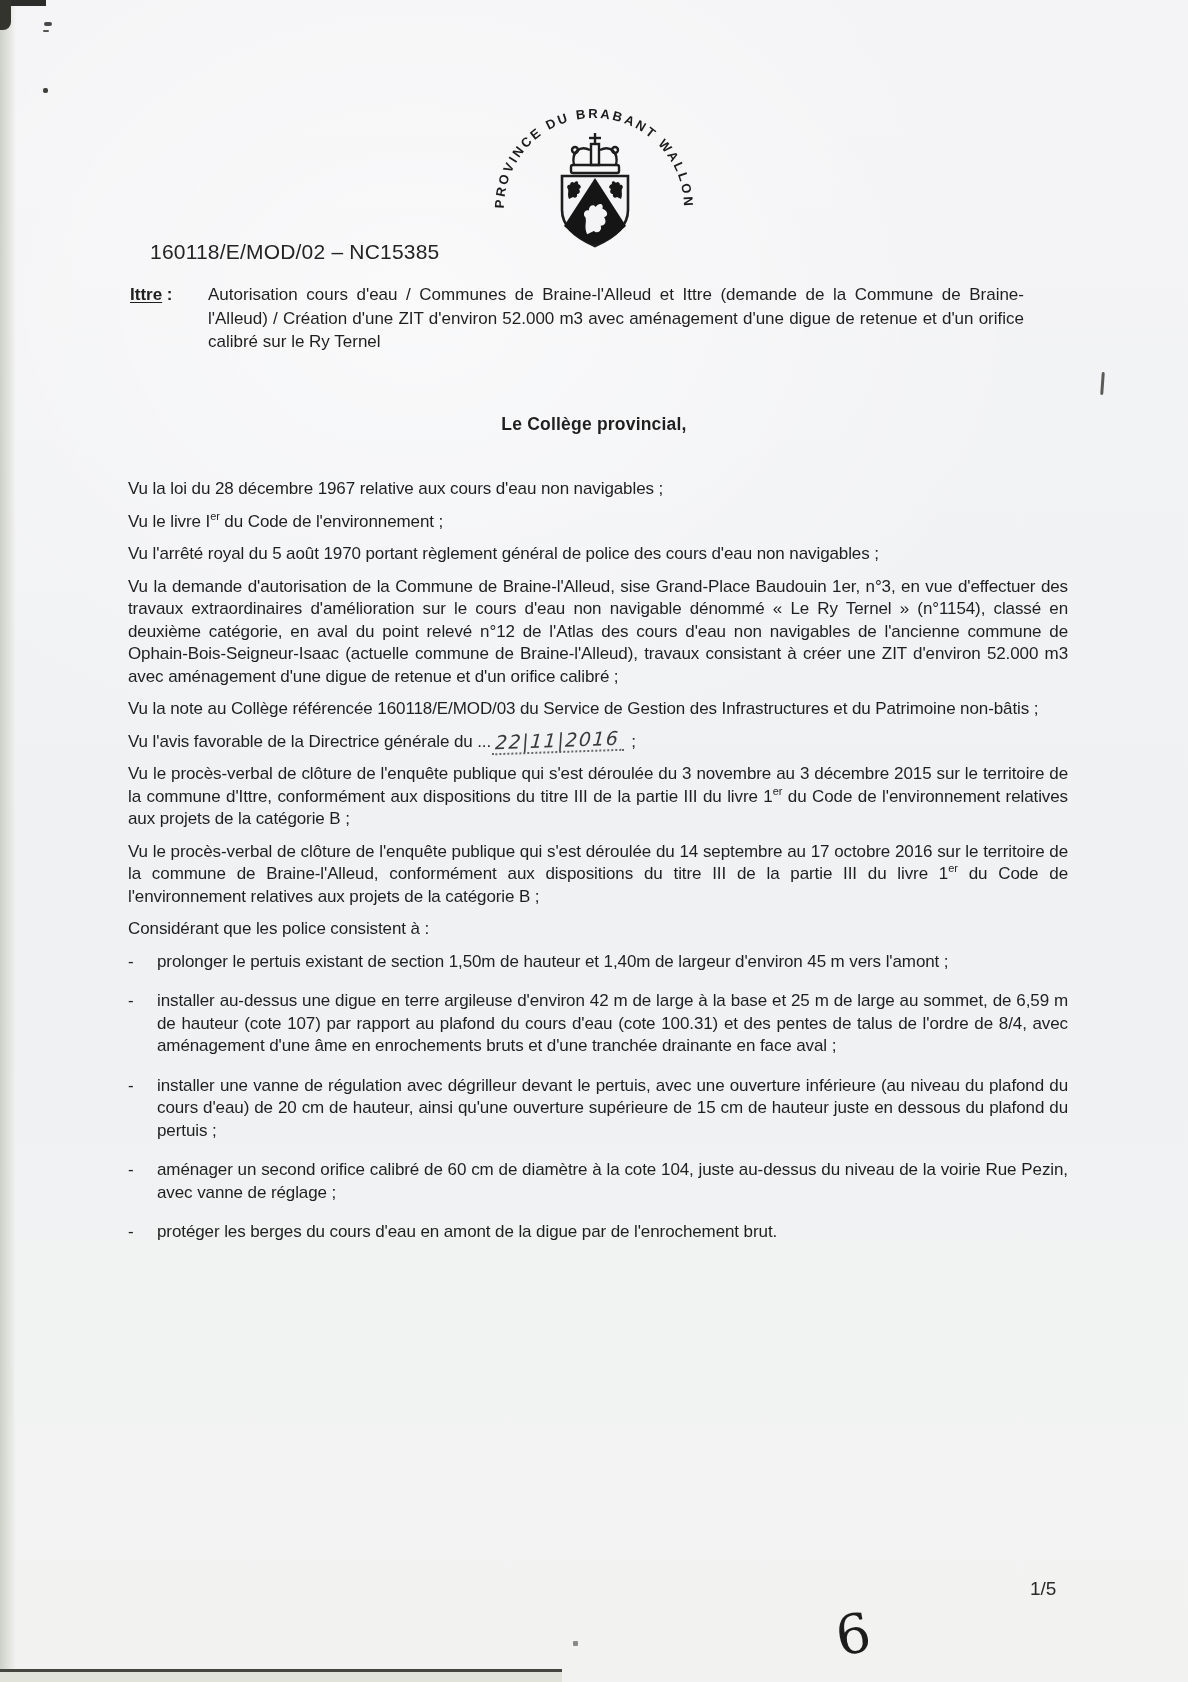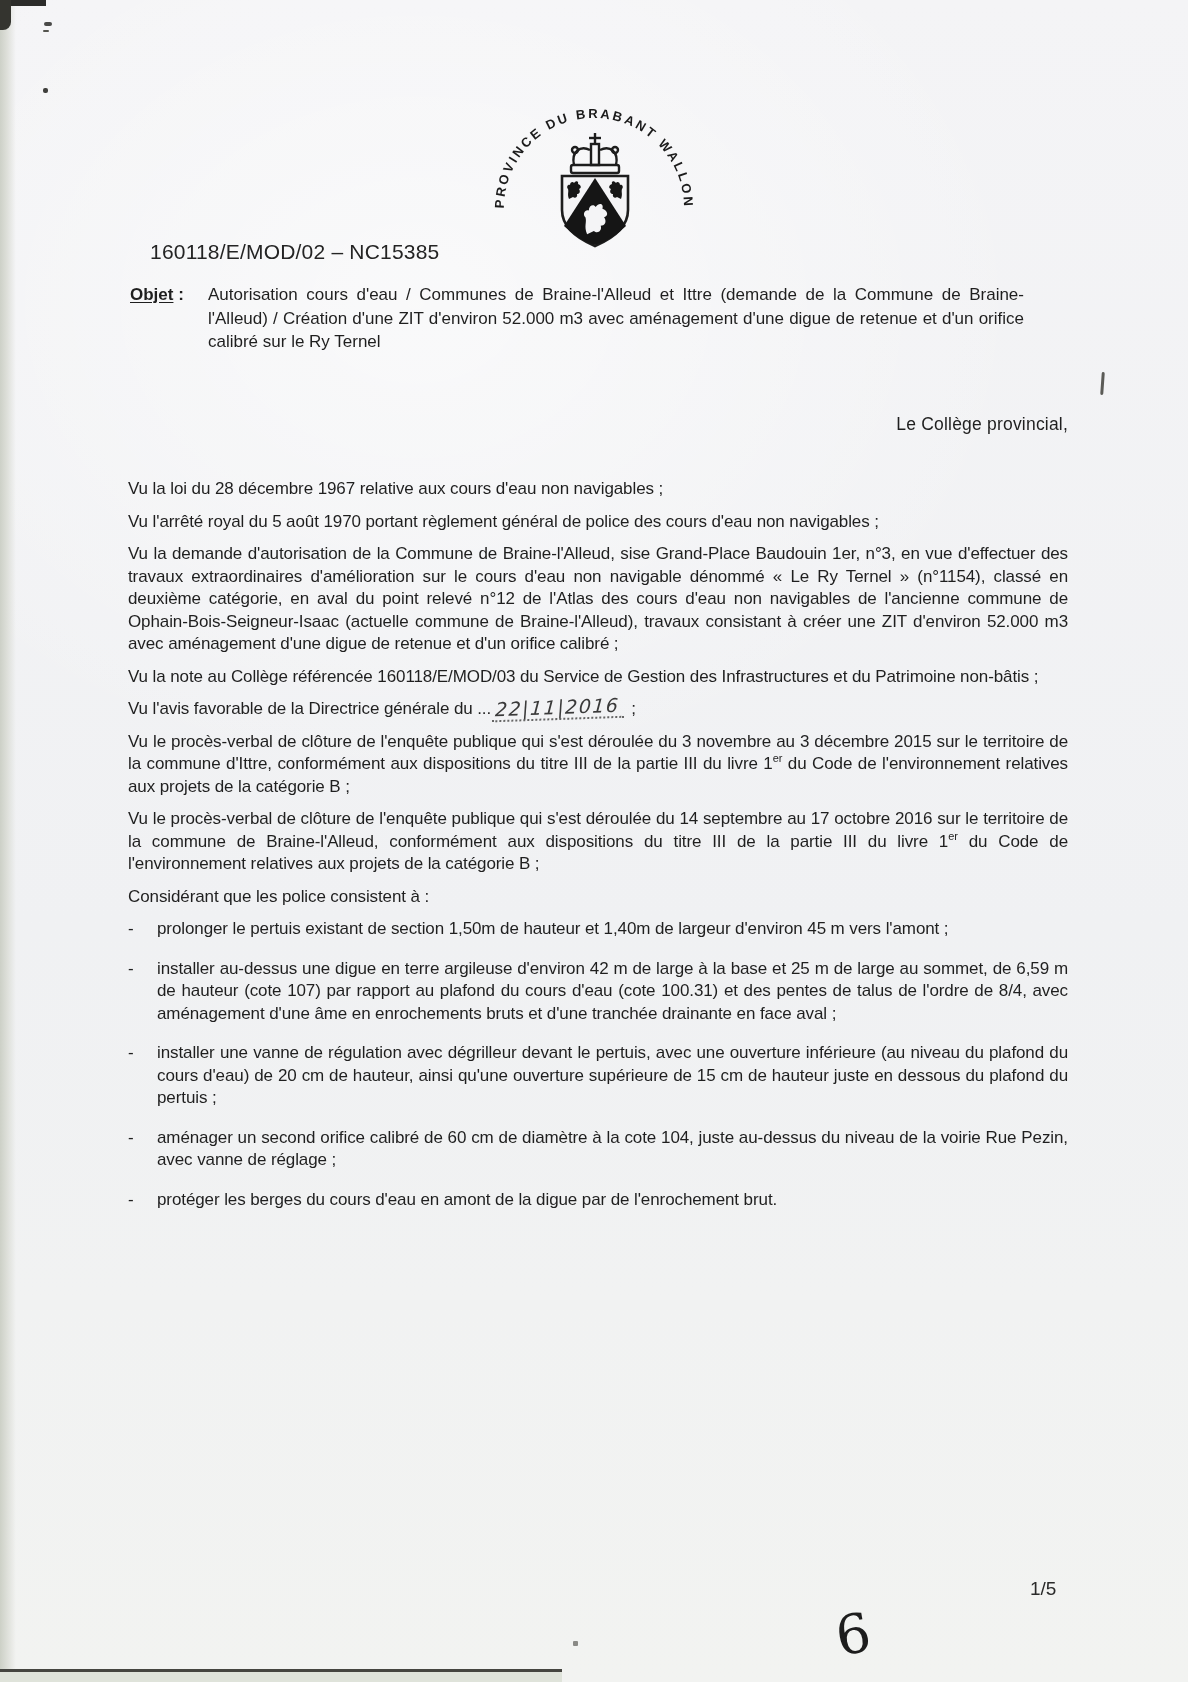--- a/index.html
+++ b/index.html
@@ -30,22 +30,22 @@
   .logo{position:absolute;left:444px;top:90px;width:300px;height:170px;}
   .logo svg{width:100%;height:100%;}
 
   .reference{position:absolute;left:106px;top:240px;font-size:21px;letter-spacing:.2px;color:#242424;margin-left:44px;}
 
   .objet{position:absolute;left:130px;top:283px;width:894px;display:flex;font-size:17px;line-height:23.5px;}
   .objet-label{flex:0 0 78px;font-weight:700;}
   .objet-label .u{text-decoration:underline;text-underline-offset:2px;}
   .objet-text{flex:1;text-align:justify;}
 
-  .title{position:absolute;left:120px;top:414px;width:948px;margin:0;text-align:right;
-    font-size:17.5px;font-weight:400;letter-spacing:.2px;}
+  .title{position:absolute;left:120px;top:414px;width:948px;margin:0;text-align:center;
+    font-size:17.5px;font-weight:700;letter-spacing:.2px;}
 
   .body-col{position:absolute;left:120px;top:478px;width:948px;font-size:17px;line-height:22.5px;letter-spacing:-.1px;}
   .recital{margin:0 0 10px 8px;text-align:justify;}
   .recital sup{font-size:11px;line-height:0;vertical-align:super;}
   .hand-date{
     display:inline-block;line-height:1;
     font-family:"DejaVu Sans", sans-serif;font-style:italic;font-size:19px;color:#3a3a3a;
     letter-spacing:1.5px;transform:rotate(-2deg) skewX(-6deg);
     border-bottom:2px dotted #666;padding:0 5px 1px 2px;margin:0 2px;
   }
@@ -95,29 +95,30 @@
         <path transform="translate(122,90)" fill="#161616" d="M3 19 C1 14 3 12 2 9 C0 7 2 4 4 5 C4 2 7 1 8 3 C10 0 13 1 12 4 C15 5 16 8 13 9 C15 12 13 14 11 14 C12 17 9 19 7 17 Z"></path>
         <path transform="translate(180,90) scale(-1,1)" fill="#161616" d="M3 19 C1 14 3 12 2 9 C0 7 2 4 4 5 C4 2 7 1 8 3 C10 0 13 1 12 4 C15 5 16 8 13 9 C15 12 13 14 11 14 C12 17 9 19 7 17 Z"></path>
         <path transform="translate(138,112) scale(1.7)" fill="#f4f4f6" d="M3 19 C1 14 3 12 2 9 C0 7 2 4 4 5 C4 2 7 1 8 3 C10 0 13 1 12 4 C15 5 16 8 13 9 C15 12 13 14 11 14 C12 17 9 19 7 17 Z"></path>
       </g>
     </svg>
   </div>
 
   <div class="reference">160118/E/MOD/02 – NC15385</div>
 
   <div class="objet">
-    <div class="objet-label"><span class="u">Objet</span><span> :</span></div>
+    <div class="objet-label"><span class="u">Ittre</span><span> :</span></div>
     <div class="objet-text">Autorisation cours d'eau / Communes de Braine-l'Alleud et Ittre (demande de la Commune de Braine-l'Alleud) / Création d'une ZIT d'environ 52.000 m3 avec aménagement d'une digue de retenue et d'un orifice calibré sur le Ry Ternel</div>
   </div>
 
   <h1 class="title">Le Collège provincial,</h1>
 
   <div class="body-col">
     <div>
         <p class="recital">Vu la loi du 28 décembre 1967 relative aux cours d'eau non navigables ;</p>
+        <p class="recital">Vu le livre I<sup>er</sup> du Code de l'environnement ;</p>
         <p class="recital">Vu l'arrêté royal du 5 août 1970 portant règlement général de police des cours d'eau non navigables ;</p>
         <p class="recital">Vu la demande d'autorisation de la Commune de Braine-l'Alleud, sise Grand-Place Baudouin 1er, n°3, en vue d'effectuer des travaux extraordinaires d'amélioration sur le cours d'eau non navigable dénommé « Le Ry Ternel » (n°1154), classé en deuxième catégorie, en aval du point relevé n°12 de l'Atlas des cours d'eau non navigables de l'ancienne commune de Ophain-Bois-Seigneur-Isaac (actuelle commune de Braine-l'Alleud), travaux consistant à créer une ZIT d'environ 52.000 m3 avec aménagement d'une digue de retenue et d'un orifice calibré ;</p>
         <p class="recital">Vu la note au Collège référencée 160118/E/MOD/03 du Service de Gestion des Infrastructures et du Patrimoine non-bâtis ;</p>
         <p class="recital">Vu l'avis favorable de la Directrice générale du ...<span class="hand-date">22|11|2016</span> ;</p>
         <p class="recital">Vu le procès-verbal de clôture de l'enquête publique qui s'est déroulée du 3 novembre au 3 décembre 2015 sur le territoire de la commune d'Ittre, conformément aux dispositions du titre III de la partie III du livre 1<sup>er</sup> du Code de l'environnement relatives aux projets de la catégorie B ;</p>
         <p class="recital">Vu le procès-verbal de clôture de l'enquête publique qui s'est déroulée du 14 septembre au 17 octobre 2016 sur le territoire de la commune de Braine-l'Alleud, conformément aux dispositions du titre III de la partie III du livre 1<sup>er</sup> du Code de l'environnement relatives aux projets de la catégorie B ;</p>
         <p class="recital">Considérant que les police consistent à :</p>
       </div>
     <div class="work-items">
         <div class="work-item">

